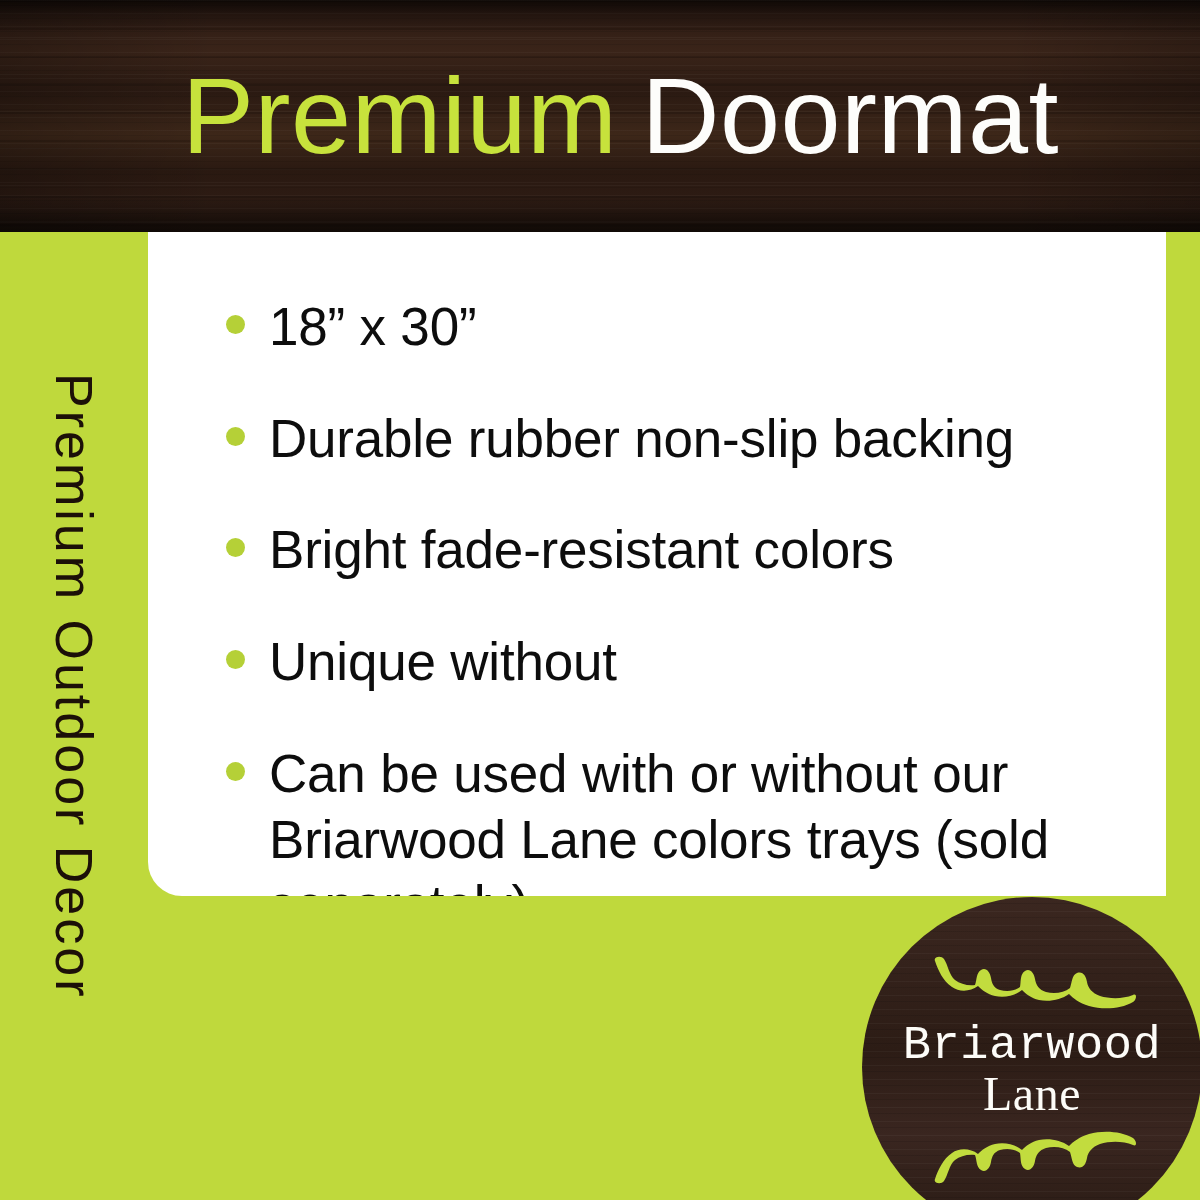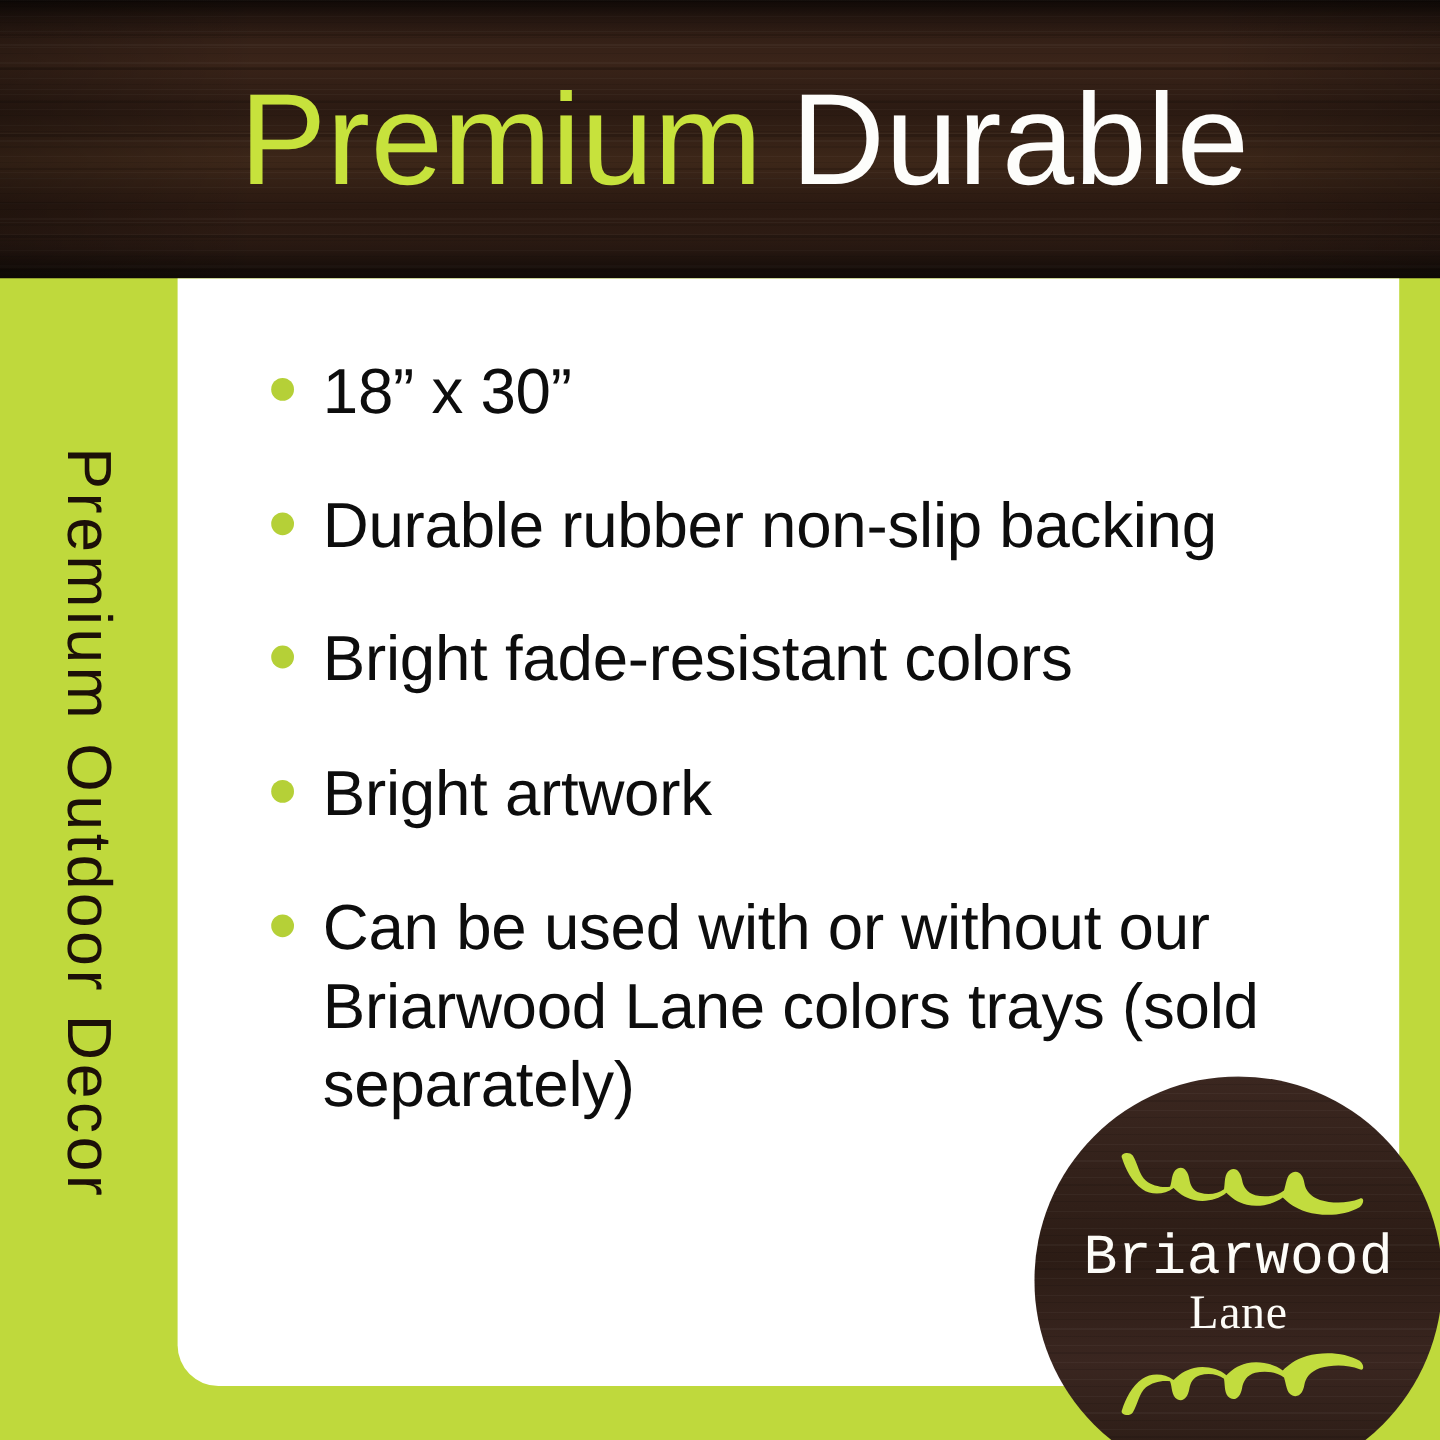--- a/index.html
+++ b/index.html
@@ -116,21 +116,21 @@
     line-height: 1;
     padding-bottom: 60px;
   }
 
   
   #panel {
     position: absolute;
     left: 148px;
     top: 232px;
     width: 1018px;
-    height: 923px;
+    height: 664px;
     background: #ffffff;
     border-bottom-left-radius: 34px;
     overflow: hidden;
   }
 
   #bullet-list {
     position: absolute;
     left: 78px;
     top: 62px;
     width: 920px;
@@ -195,38 +195,38 @@
     color: #fdfcf8;
     font-family: Liberation Mono, monospace;
     font-size: 47px;
     line-height: 1.0;
     letter-spacing: 0.5px;
     margin: 9px 0 1px 0;
   }
   #logo-sub {
     color: #fdfcf8;
     font-family: "Liberation Serif", serif;
-    font-size: 40px;
+    font-size: 48px;
     line-height: 1.0;
     letter-spacing: 0.5px;
     margin: 0 0 9px 0;
   }
 </style>
 </head>
 <body>
 
 <div id="canvas">
 
   <div id="header">
     <div id="header-grain-a"></div>
     <div id="header-grain-b"></div>
     <div id="title">
       <span class="t-accent">Premium</span>
       <span class="t-space"></span>
-      <span class="t-plain">Durable</span>
+      <span class="t-plain">Doormat</span>
     </div>
   </div>
 
   <div id="green-frame"></div>
 
   <div id="sidebar-label">
     <div id="sidebar-label-text">Premium Outdoor Decor</div>
   </div>
 
   <div id="panel">
@@ -238,21 +238,21 @@
       <li class="bullet-row">
         <span class="bullet-dot"></span>
         <span class="bullet-text">Durable rubber non-slip backing</span>
       </li>
       <li class="bullet-row">
         <span class="bullet-dot"></span>
         <span class="bullet-text">Bright fade-resistant colors</span>
       </li>
       <li class="bullet-row">
         <span class="bullet-dot"></span>
-        <span class="bullet-text">Bright artwork</span>
+        <span class="bullet-text">Unique without</span>
       </li>
       <li class="bullet-row">
         <span class="bullet-dot"></span>
         <span class="bullet-text">Can be used with or without our Briarwood Lane colors trays (sold separately)</span>
       </li>
     </ul>
   </div>
 
   <div id="logo-badge">
     <div id="logo-inner">

